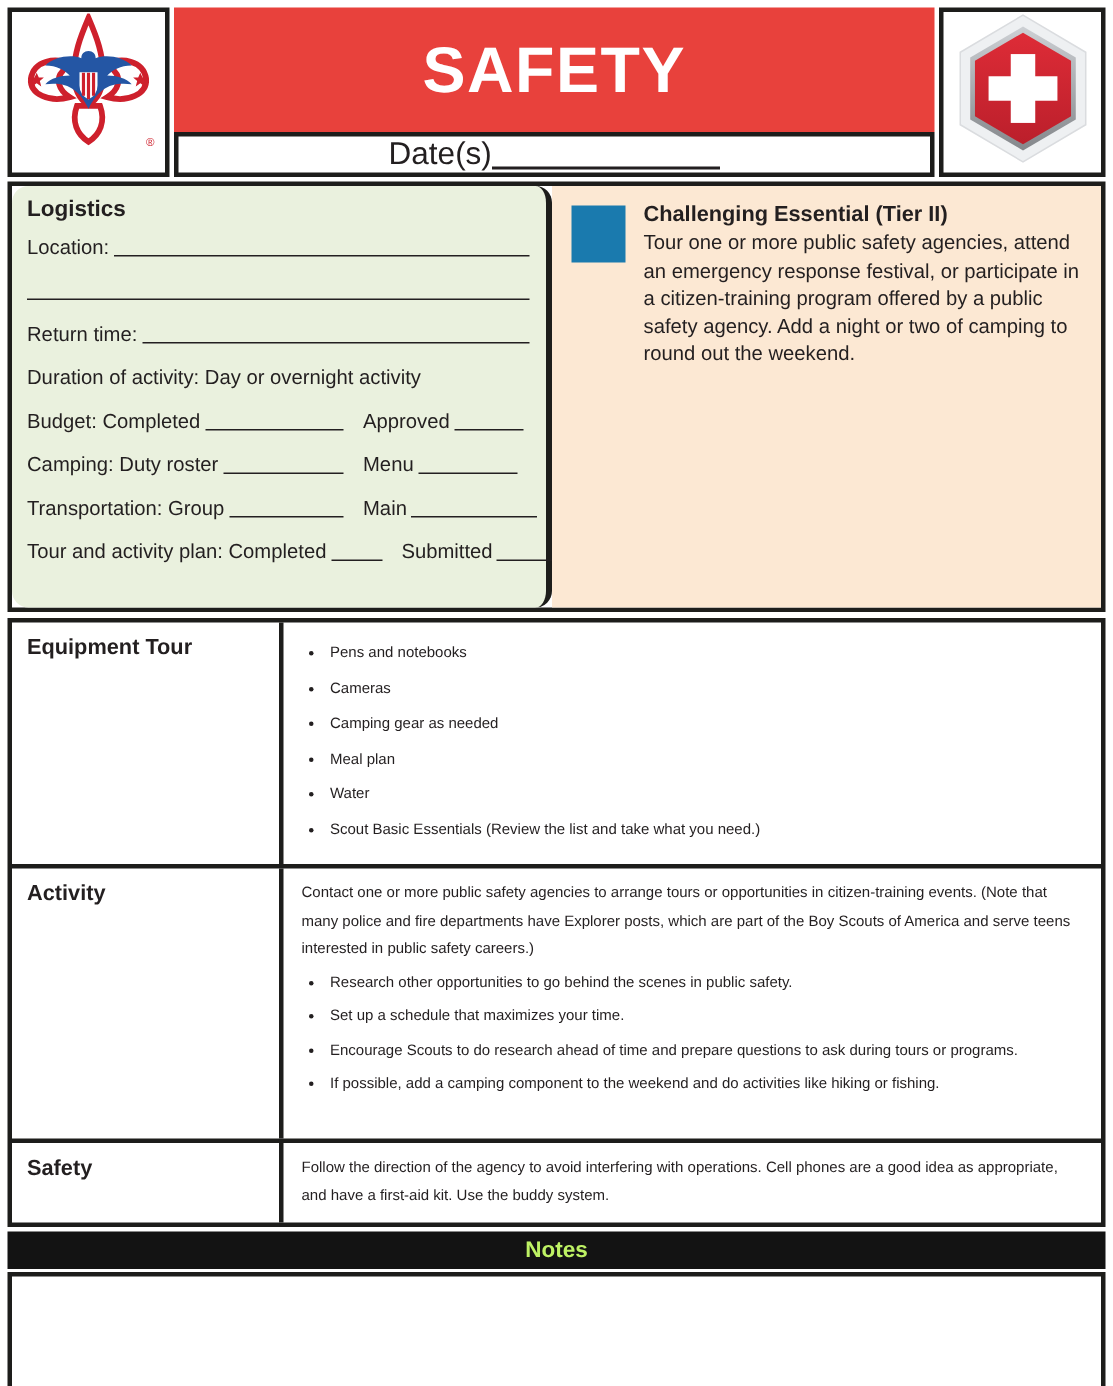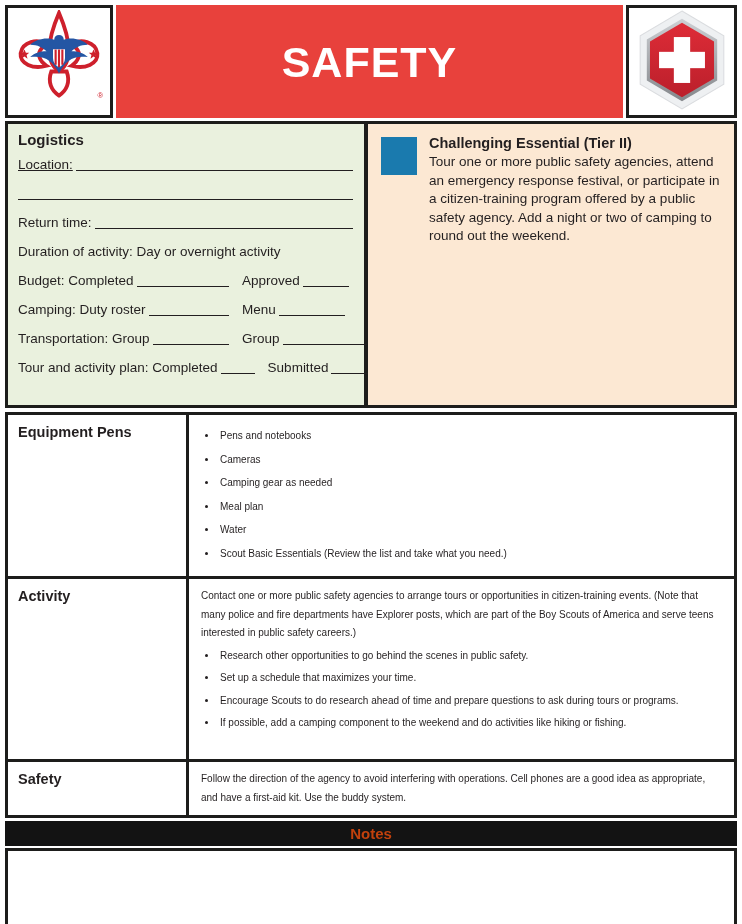--- a/index.html
+++ b/index.html
@@ -43,24 +43,25 @@
   
   .main-row {
     display:flex; margin-top:3px; height:287px;
     border:3px solid #1d1d1b;
   }
   .logistics {
     width:360px; flex:none; background:#eaf1de;
     border-right:4px solid #1d1d1b;
     padding:7px 10px 0 10px;
     font-size:13.5px;
+    border-radius:11px;
   }
   .logistics-heading { font-weight:bold; font-size:15px; margin-bottom:1px; }
   .lrow { display:flex; align-items:flex-end; height:29px; }
-  .lrow.first { height:24px;text-decoration:underline; }
+  .lrow.first { height:24px; }
   .fill { flex:1; border-bottom:1.5px solid #231f20; margin:0 1px 2px 3px; min-width:20px; }
   .lbl { white-space:nowrap; padding-bottom:1px; }
   .col2 { width:112px; flex:none; display:flex; align-items:flex-end; margin-left:12px; }
   .w46 { flex:none; width:46px; }
   .w66 { flex:none; width:66px; }
   .w84 { flex:none; width:84px; }
   .w34 { flex:none; width:34px; }
 
   .essential {
     flex:1; background:#fce8d3; padding:11px 14px 0 13px;
@@ -82,21 +83,21 @@
   .row-equipment .tcontent { min-height:127px; padding-top:10px; }
   .row-activity .tcontent { min-height:180px; }
   .row-safety .tcontent { min-height:49px; }
   .tcontent ul { list-style:disc; margin:2px 0 0 0; padding-left:17px; }
   .tcontent li { margin-bottom:4px; padding-left:2px; }
   .row-equipment li { margin-bottom:5px; }
   .activity-intro { margin-bottom:4px; }
 
   
   .notes-bar {
-    margin-top:3px; background:#131313; color:#c2410c;
+    margin-top:3px; background:#131313; color:#bef264;
     text-align:center; font-weight:bold; font-size:15px;
     height:25px; line-height:25px;
   }
   .notes-box {
     margin-top:2px; height:100px; background:#fff;
     border:3px solid #1d1d1b; border-bottom-width:6px;
   }
 </style>
 </head>
 <body>
@@ -122,20 +123,24 @@
           <path d="M43 40 L57 40 L57 50 C57 56 53 59 50 60.5 C47 59 43 56 43 50 Z" fill="#fff" stroke="#2456a4" stroke-width="1.5"></path>
           <path d="M46.5 41 V57 M50 41 V59.5 M53.5 41 V57" stroke="#ce202c" stroke-width="2.2" fill="none"></path>
           <text x="90" y="92" font-size="8" fill="#ce202c" font-family="Liberation Sans, sans-serif">®</text>
         </svg>
       </span>
     </div>
 
     <div class="header-center">
       <div class="banner">
         <div class="banner-title">SAFETY</div>
+      </div>
+      <div class="date-box">
+        <span>Date(s)</span>
+          <span class="date-line"></span>
       </div>
     </div>
 
     <div class="badge-box">
       <span>
         <svg width="102" height="102" viewBox="0 0 100 100">
           <defs>
             <linearGradient id="rimGrad" x1="0" y1="0" x2="0" y2="1">
               <stop offset="0" stop-color="#cdd0d4"></stop>
               <stop offset="1" stop-color="#84878b"></stop>
@@ -194,21 +199,21 @@
         <span class="col2">
           <span class="lbl">Menu</span>
           <span class="fill w66"></span>
         </span>
       </div>
 
       <div class="lrow">
         <span class="lbl">Transportation: Group</span>
         <span class="fill"></span>
         <span class="col2">
-          <span class="lbl">Group</span>
+          <span class="lbl">Main</span>
           <span class="fill w84"></span>
         </span>
       </div>
 
       <div class="lrow">
         <span class="lbl">Tour and activity plan: Completed</span>
         <span class="fill w34"></span>
         <span class="col2">
           <span class="lbl">Submitted</span>
           <span class="fill w46"></span>
@@ -221,21 +226,21 @@
       <div>
         <div class="essential-heading">Challenging Essential (Tier II)</div>
         <div class="essential-body">Tour one or more public safety agencies, attend an emergency response festival, or participate in a citizen-training program offered by a public safety agency. Add a night or two of camping to round out the weekend.</div>
       </div>
     </div>
   </div>
 
   <div class="dtable">
 
     <div class="trow row-equipment">
-      <div class="tlabel">Equipment Pens</div>
+      <div class="tlabel">Equipment Tour</div>
       <div class="tcontent">
         <ul>
           <li>Pens and notebooks</li>
           <li>Cameras</li>
           <li>Camping gear as needed</li>
           <li>Meal plan</li>
           <li>Water</li>
           <li>Scout Basic Essentials (Review the list and take what you need.)</li>
         </ul>
       </div>

